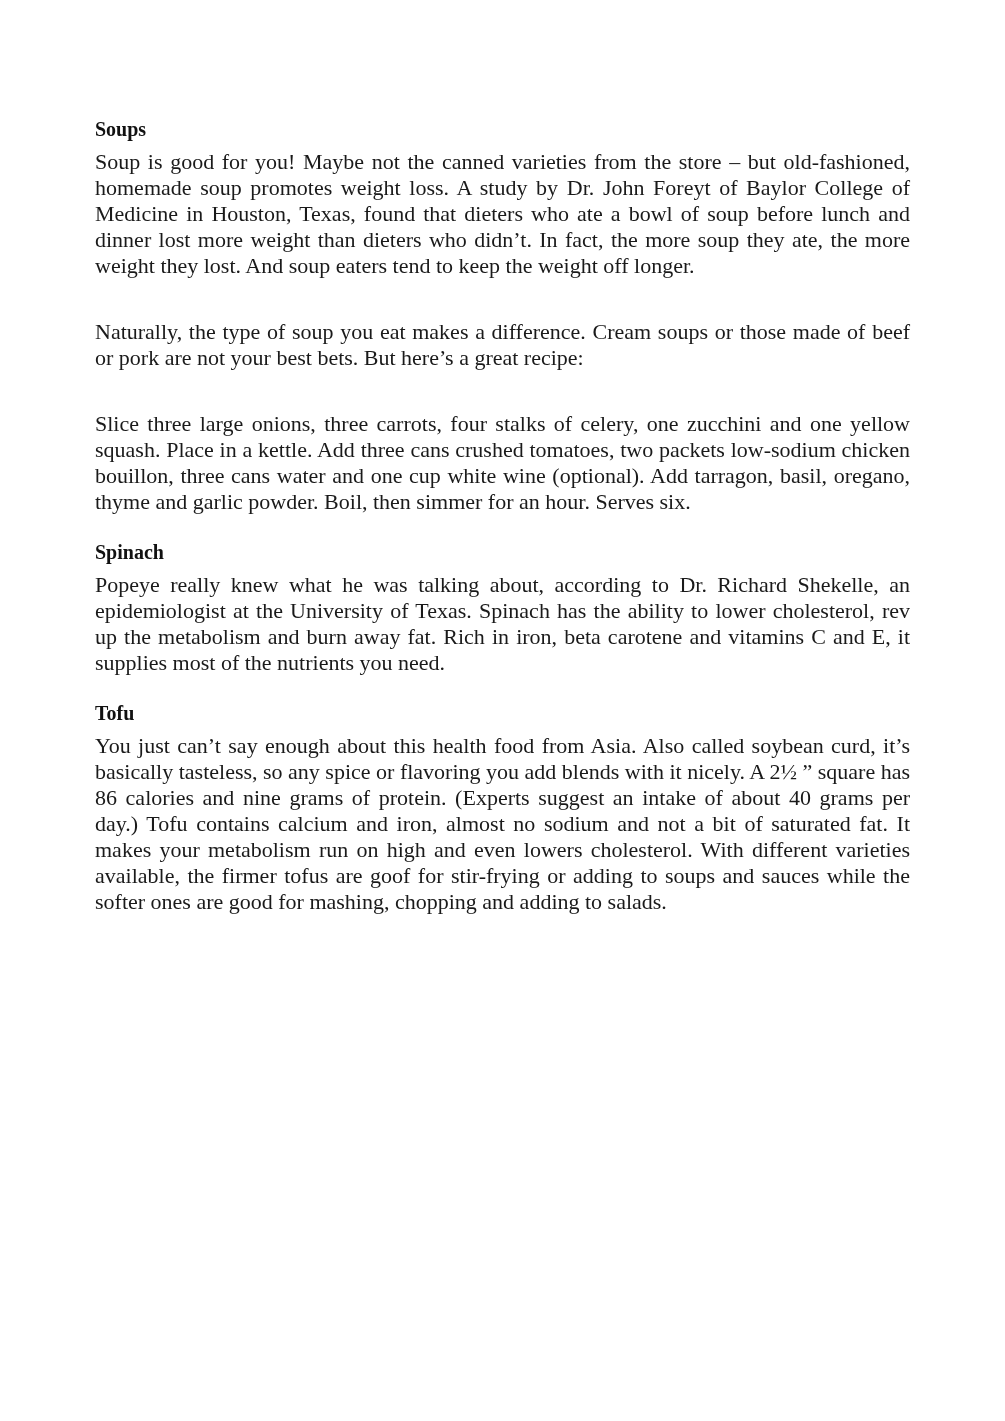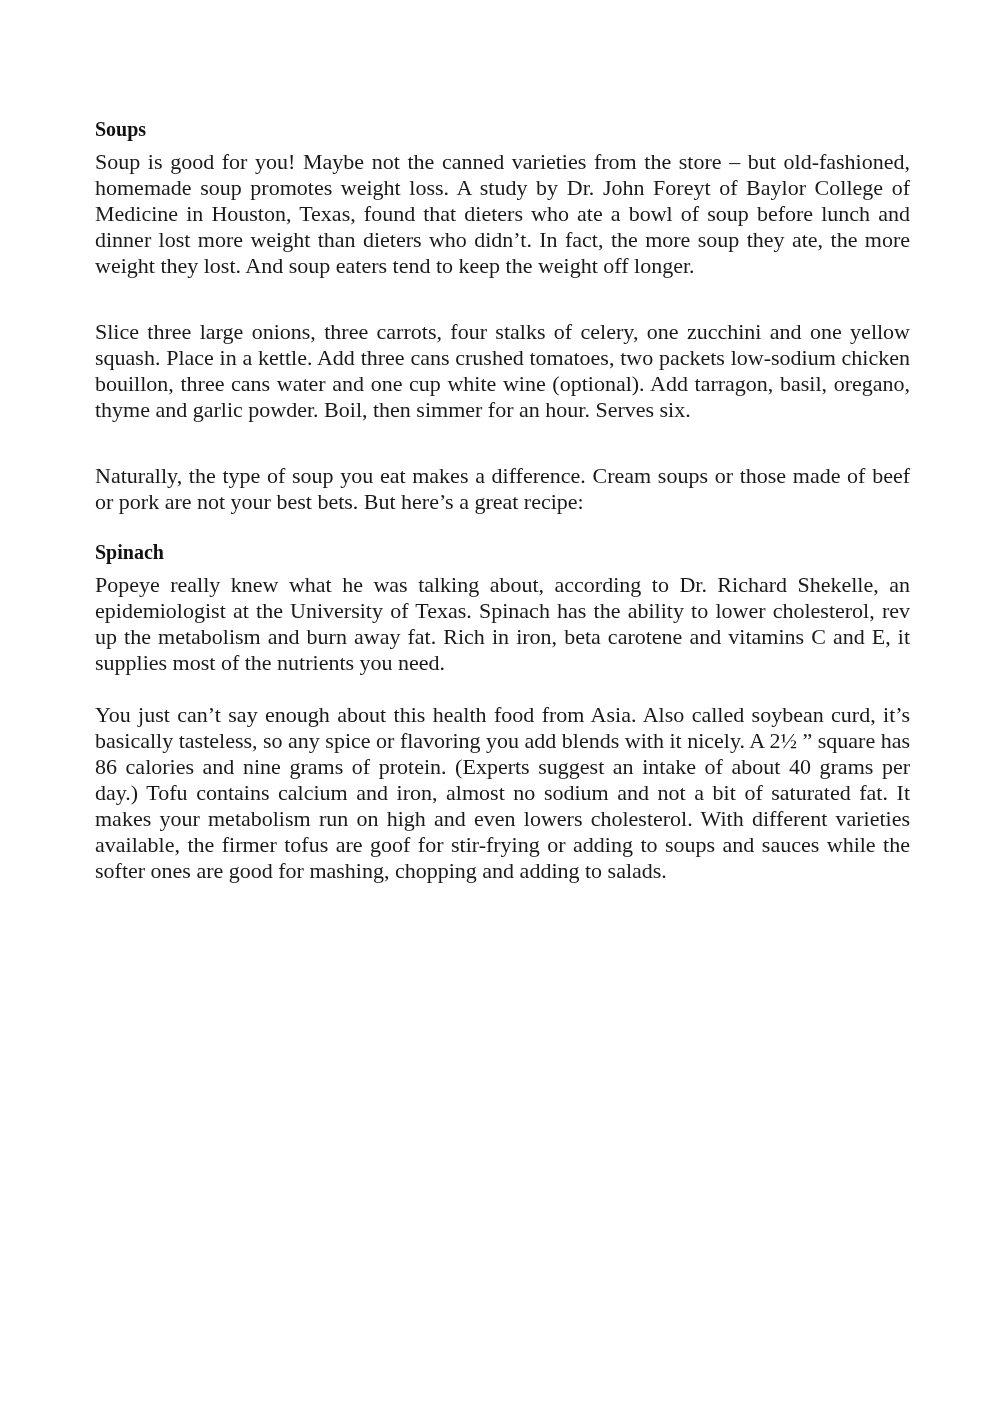--- a/index.html
+++ b/index.html
@@ -41,26 +41,27 @@
   }
 </style>
 </head>
 <body>
 
 <div class="page">
 
   <div class="section">
     <h2 class="section-heading">Soups</h2>
     <p class="paragraph">Soup is good for you! Maybe not the canned varieties from the store – but old-fashioned, homemade soup promotes weight loss. A study by Dr. John Foreyt of Baylor College of Medicine in Houston, Texas, found that dieters who ate a bowl of soup before lunch and dinner lost more weight than dieters who didn’t. In fact, the more soup they ate, the more weight they lost. And soup eaters tend to keep the weight off longer.</p>
+    <p class="paragraph">Naturally, the type of soup you eat makes a difference. Cream soups or those made of beef or pork are not your best bets. But here’s a great recipe:</p>
     <p class="paragraph">Slice three large onions, three carrots, four stalks of celery, one zucchini and one yellow squash. Place in a kettle. Add three cans crushed tomatoes, two packets low-sodium chicken bouillon, three cans water and one cup white wine (optional). Add tarragon, basil, oregano, thyme and garlic powder. Boil, then simmer for an hour. Serves six.</p>
-    <p class="paragraph">Naturally, the type of soup you eat makes a difference. Cream soups or those made of beef or pork are not your best bets. But here’s a great recipe:</p>
   </div>
 
   <div class="section">
     <h2 class="section-heading">Spinach</h2>
     <p class="paragraph">Popeye really knew what he was talking about, according to Dr. Richard Shekelle, an epidemiologist at the University of Texas. Spinach has the ability to lower cholesterol, rev up the metabolism and burn away fat. Rich in iron, beta carotene and vitamins C and E, it supplies most of the nutrients you need.</p>
   </div>
 
   <div class="section">
+    <h2 class="section-heading">Tofu</h2>
     <p class="paragraph">You just can’t say enough about this health food from Asia. Also called soybean curd, it’s basically tasteless, so any spice or flavoring you add blends with it nicely. A 2½ ” square has 86 calories and nine grams of protein. (Experts suggest an intake of about 40 grams per day.) Tofu contains calcium and iron, almost no sodium and not a bit of saturated fat. It makes your metabolism run on high and even lowers cholesterol. With different varieties available, the firmer tofus are goof for stir-frying or adding to soups and sauces while the softer ones are good for mashing, chopping and adding to salads.</p>
   </div>
 
 </div>
 
 </body></html>

